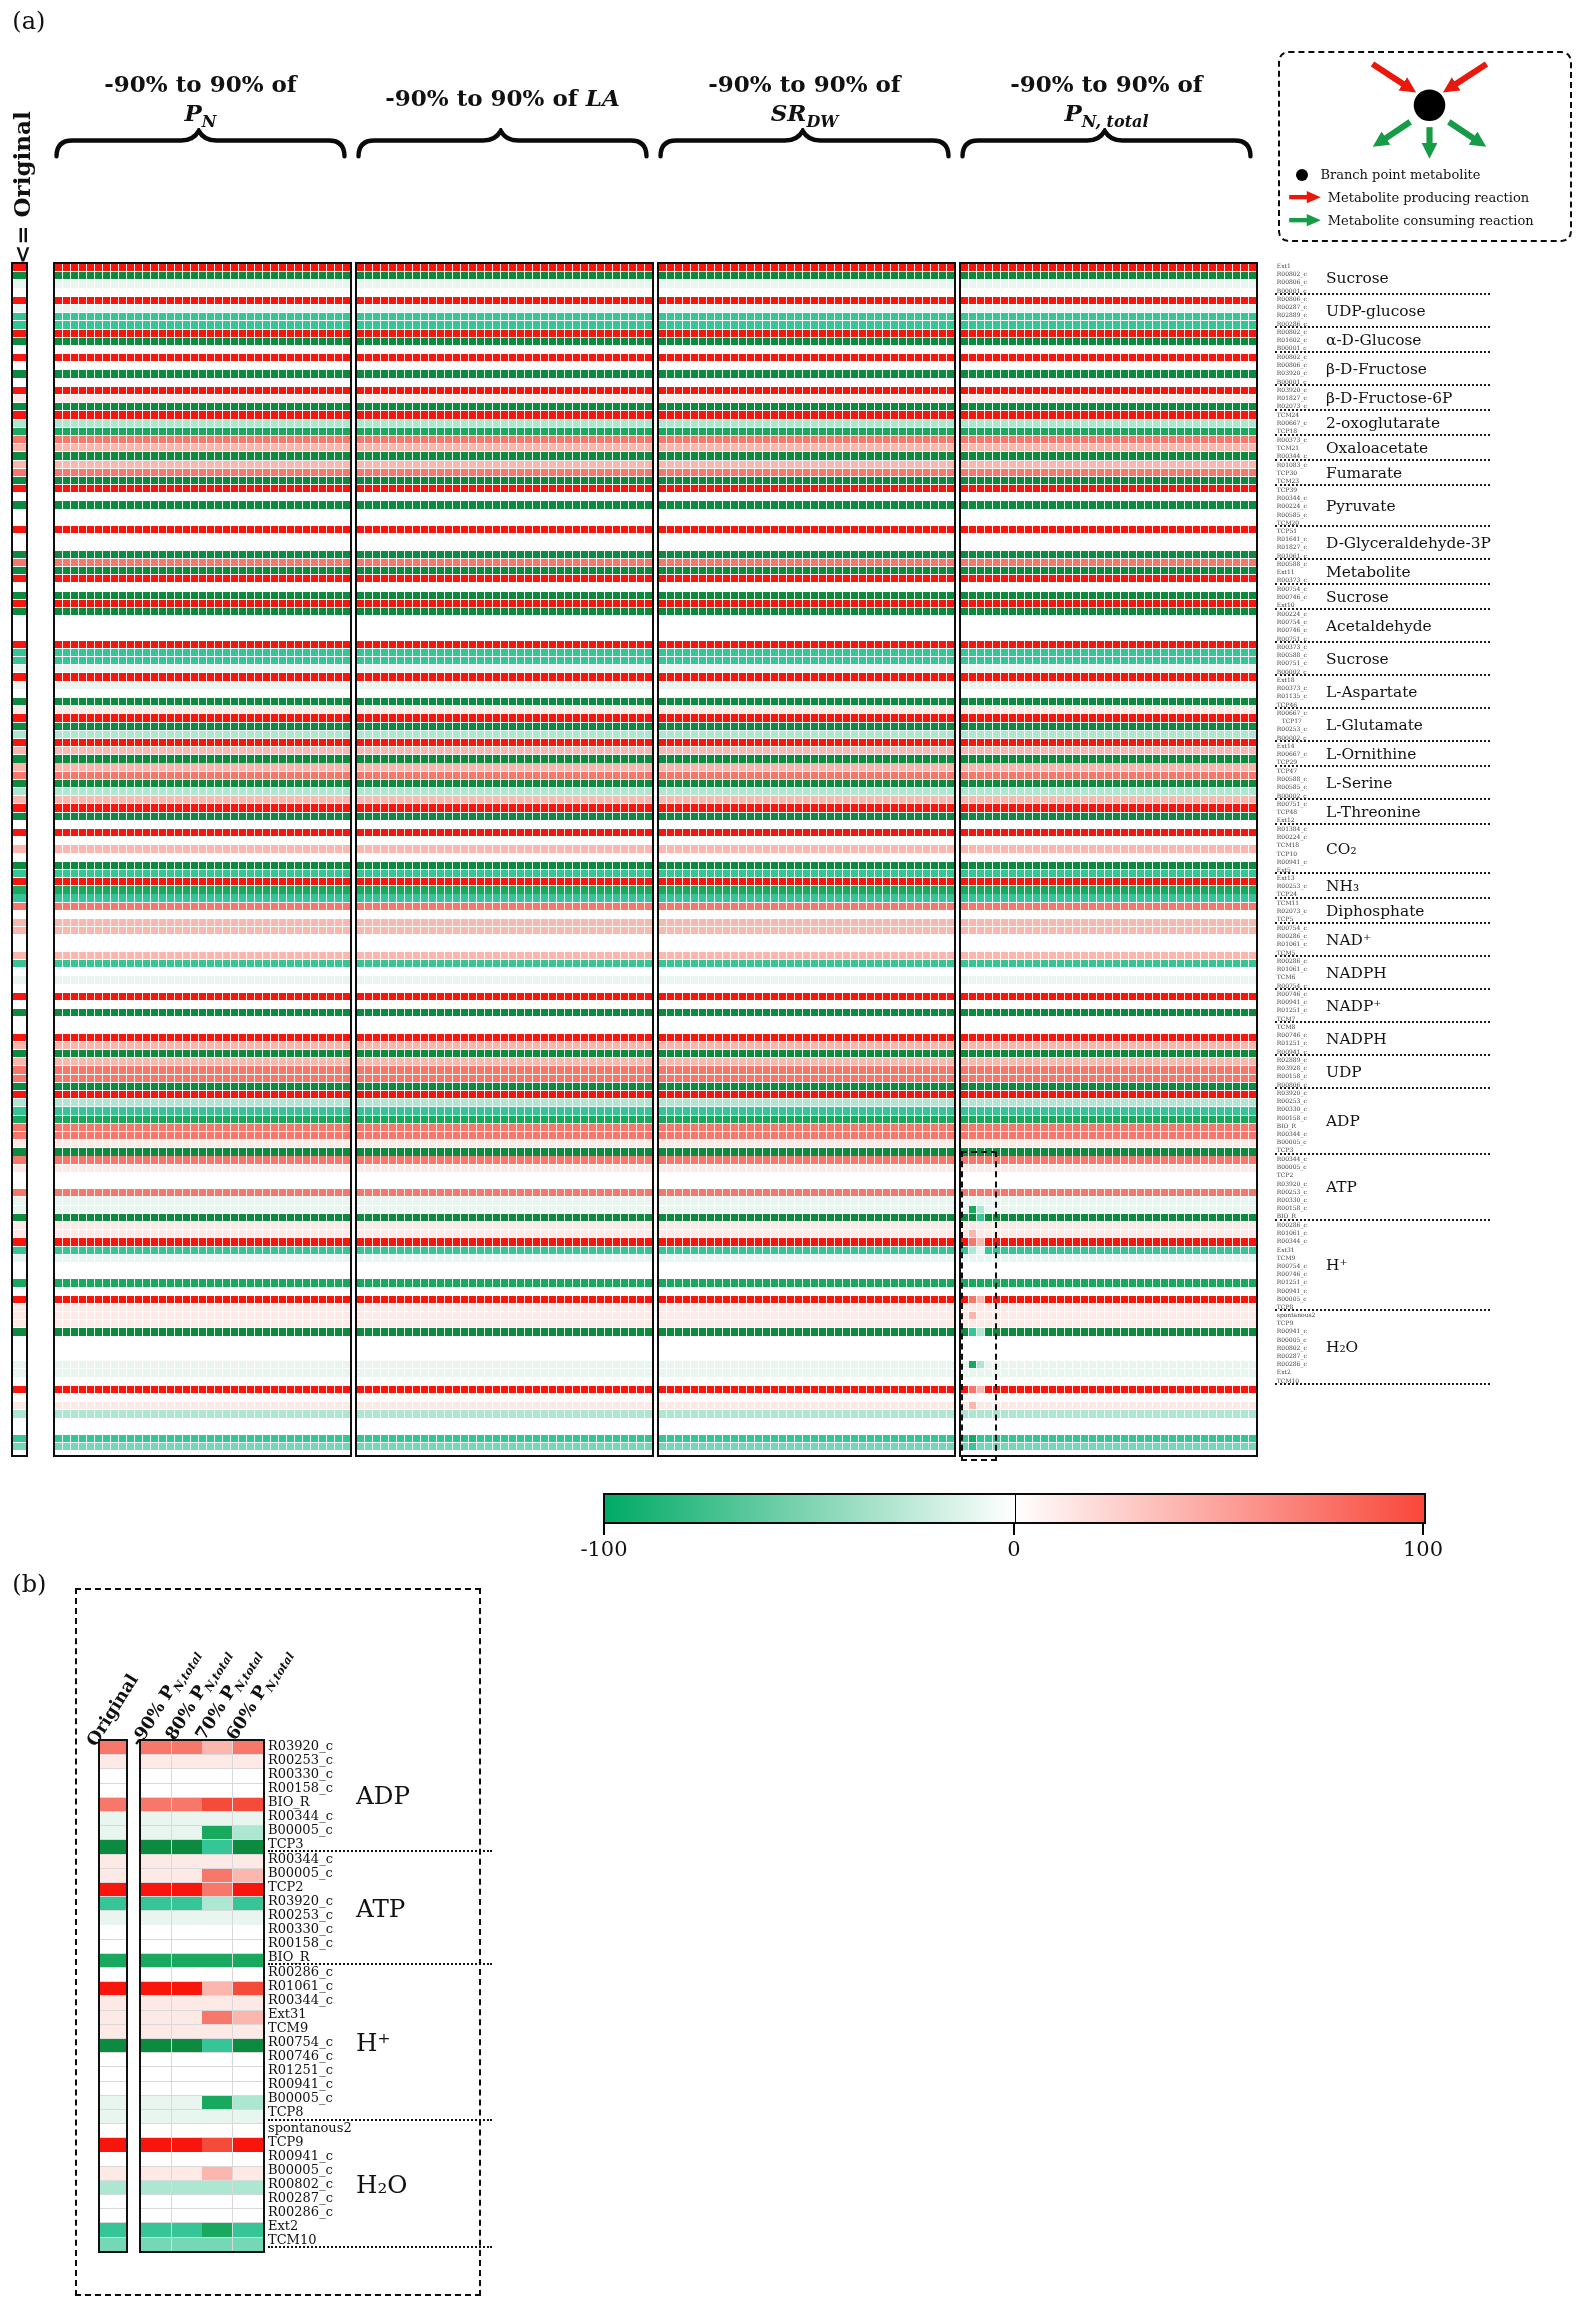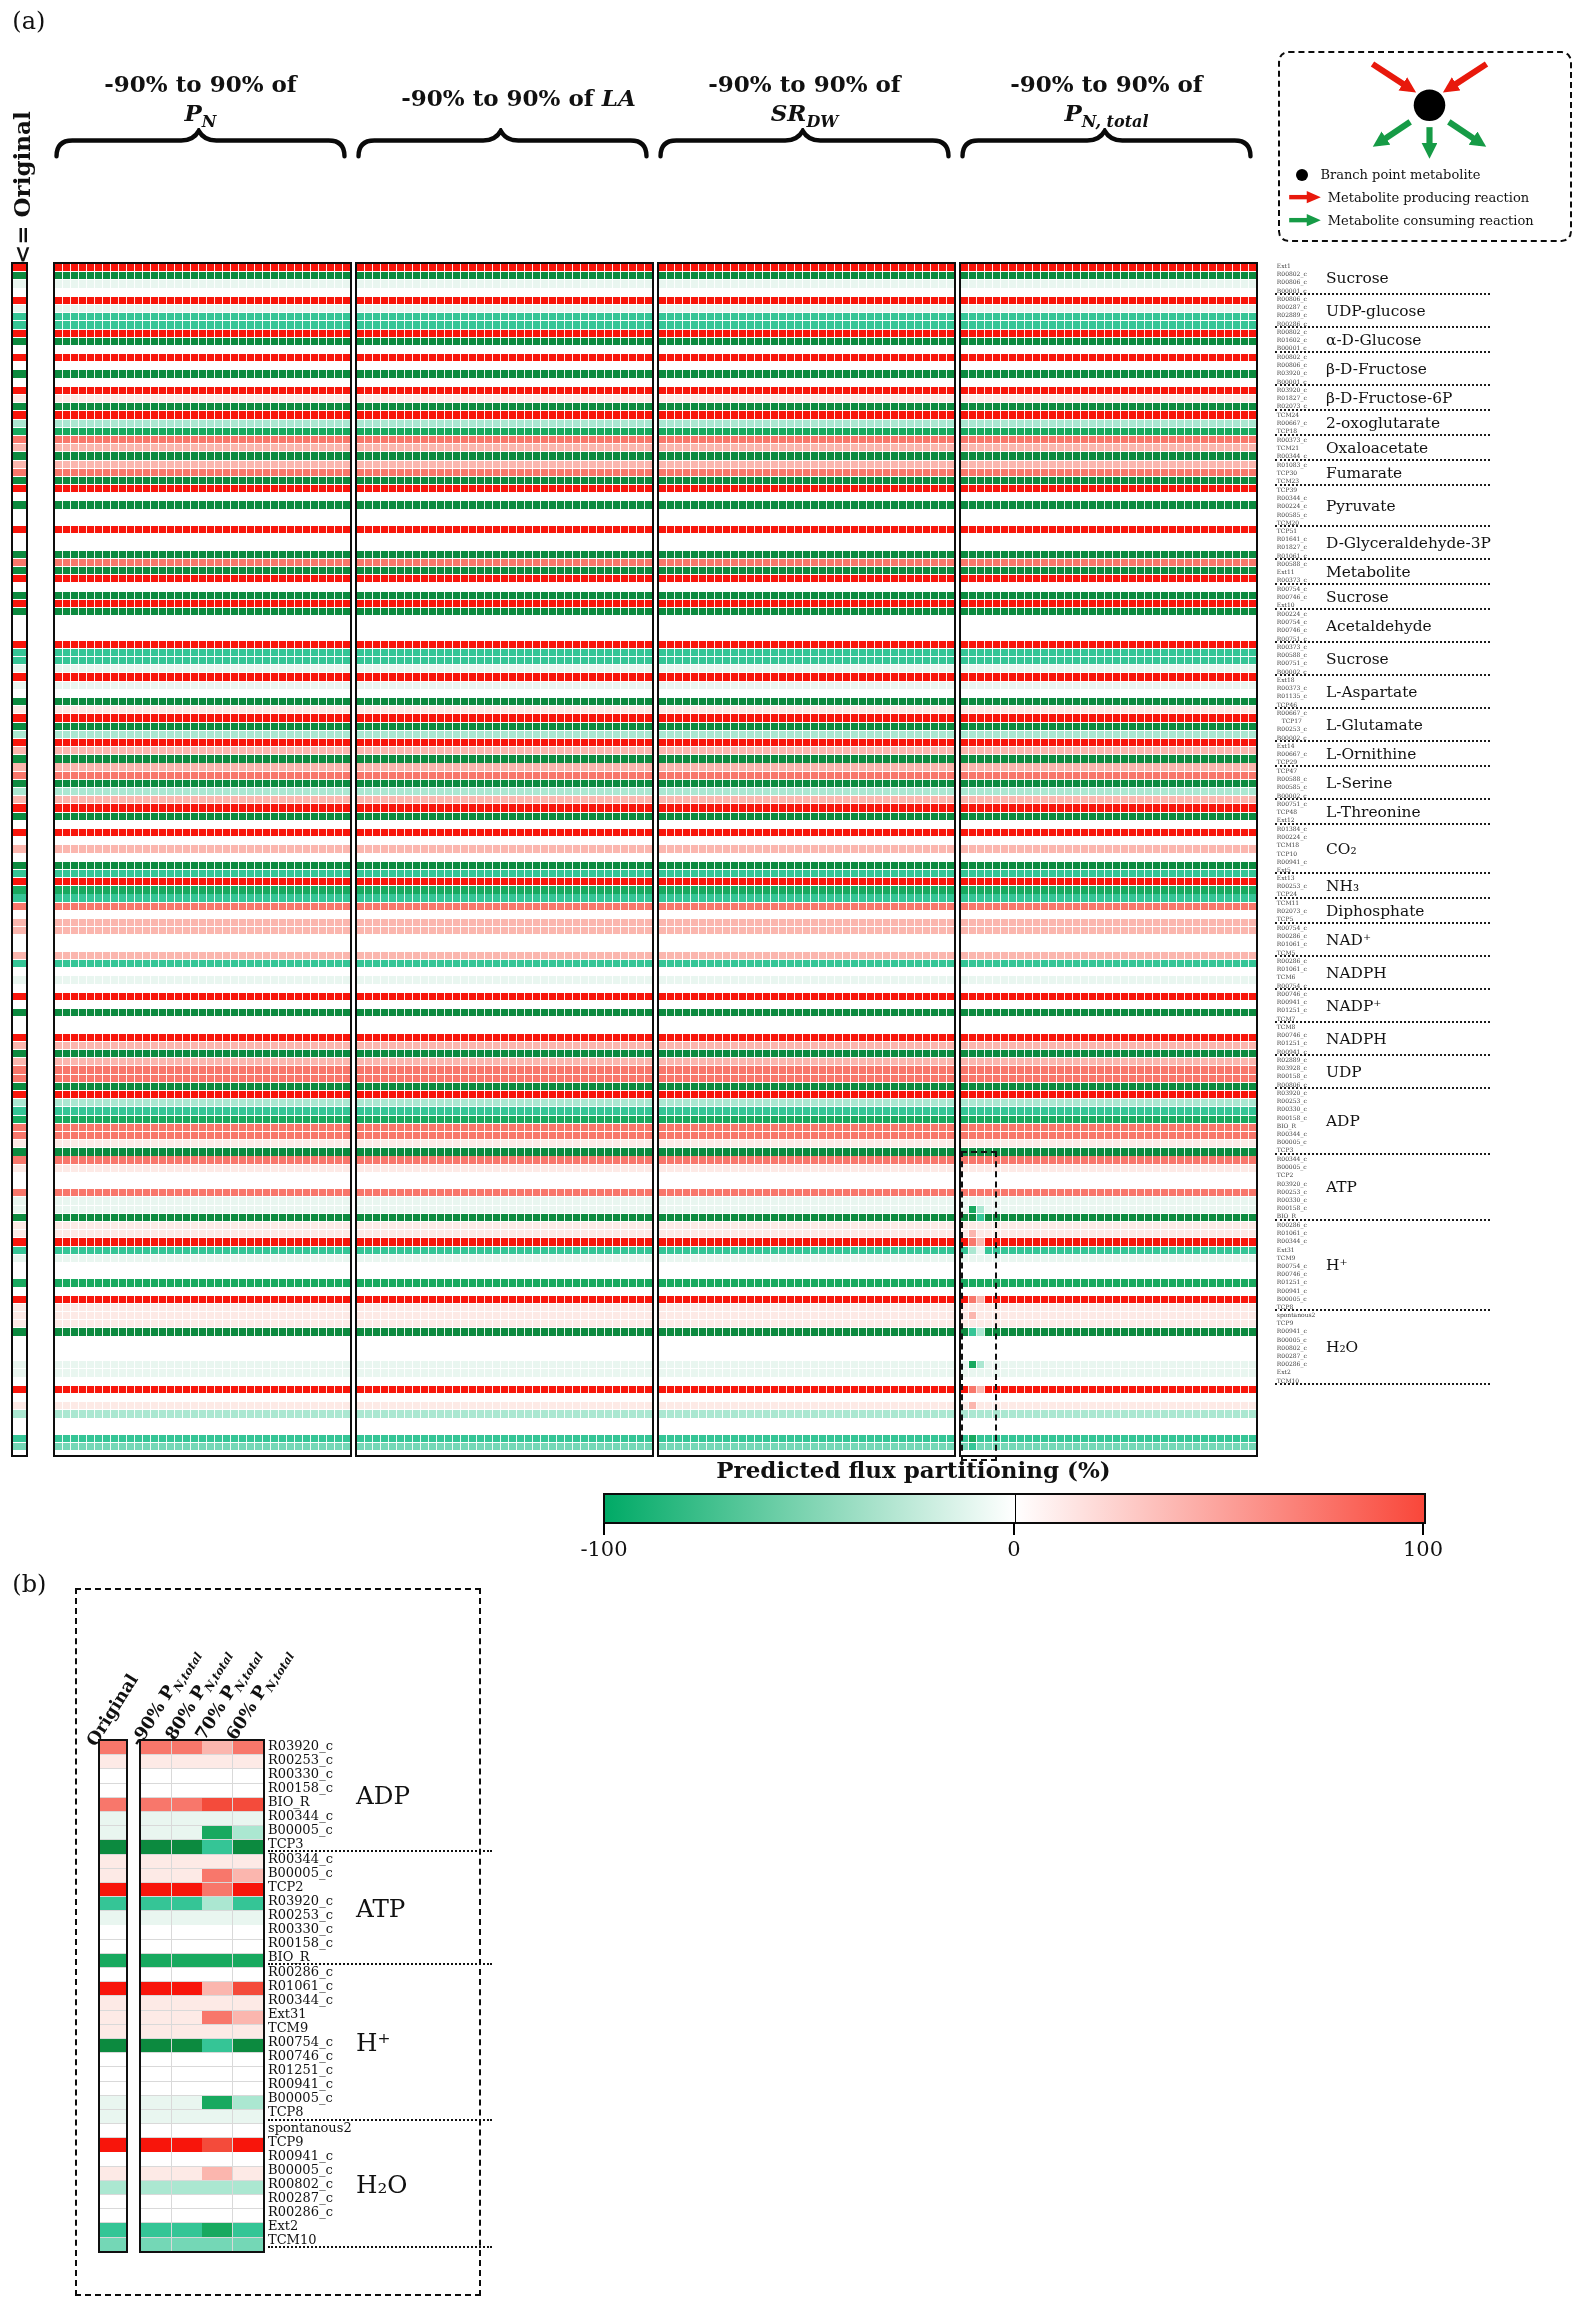--- a/index.html
+++ b/index.html
@@ -63,21 +63,21 @@
 <div class="page">
 
   <div class="abs panel-label" style="left:12.3px;top:7px;">(a)</div>
 
   <div class="abs origlabel">&lt;= Original</div>
 
   <div class="bh" style="left:53px;top:69px;">
     <div>-90% to 90% of</div>
     <div><i>P</i><sub>N</sub></div>
   </div>
-  <div class="bh" style="left:371px;top:83px;">
+  <div class="bh" style="left:355px;top:83px;">
     <span>-90% to 90% of</span>
     <i>LA</i>
   </div>
   <div class="bh" style="left:657px;top:69px;">
     <div>-90% to 90% of</div>
     <div><i>SR</i><sub>DW</sub></div>
   </div>
   <div class="bh" style="left:959px;top:69px;">
     <div>-90% to 90% of</div>
     <div><i>P</i><sub>N, total</sub></div>
@@ -1221,21 +1221,20 @@
           <div>R00802_c</div>
           <div>R00287_c</div>
           <div>R00286_c</div>
           <div>Ext2</div>
           <div>TCM10</div>
         </div>
         <div class="mname">H₂O</div>
       </div>
     </div>
 
-  <div class="abs cb-title">Predicted flux partitioning (%)</div>
   <div class="abs cbar">
       <div class="cb-zero"></div>
     </div>
   <div class="abs cb-tick" style="left:603px;"></div>
   <div class="abs cb-tick" style="left:1013px;"></div>
   <div class="abs cb-tick" style="left:1422px;"></div>
   <div class="abs cb-lab" style="left:604px;">-100</div>
   <div class="abs cb-lab" style="left:1014px;">0</div>
   <div class="abs cb-lab" style="left:1423px;">100</div>
 

